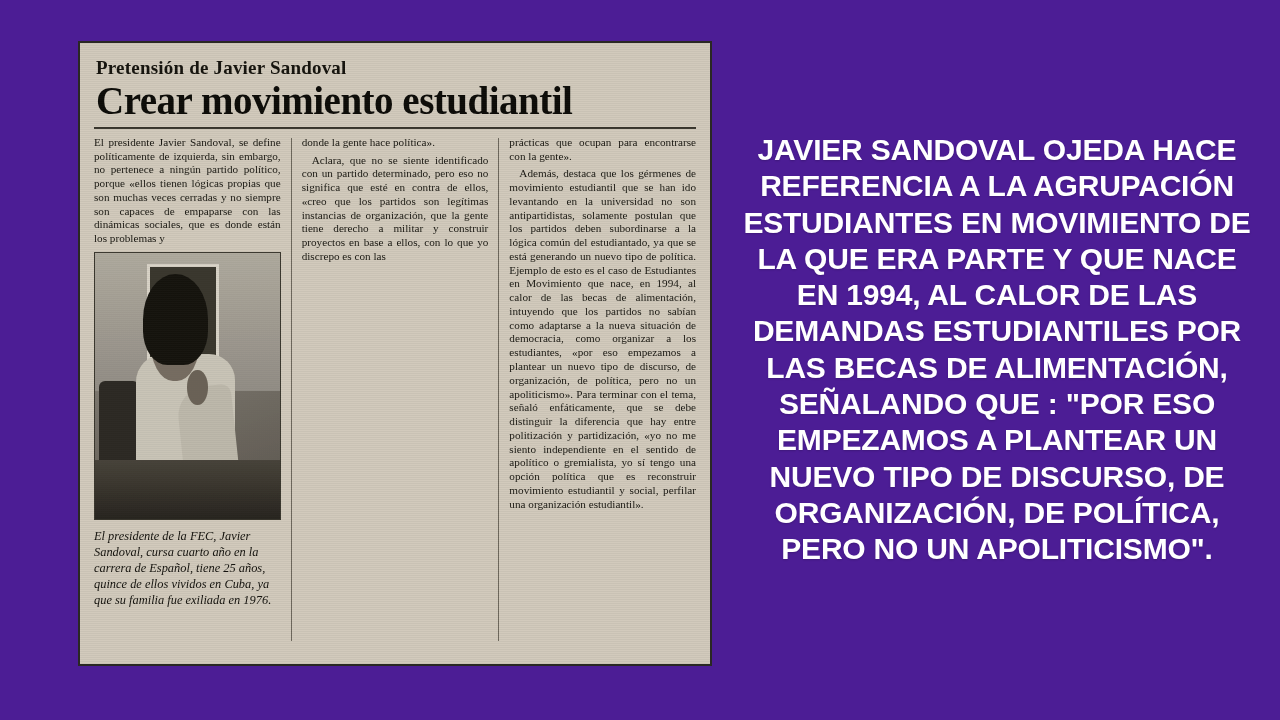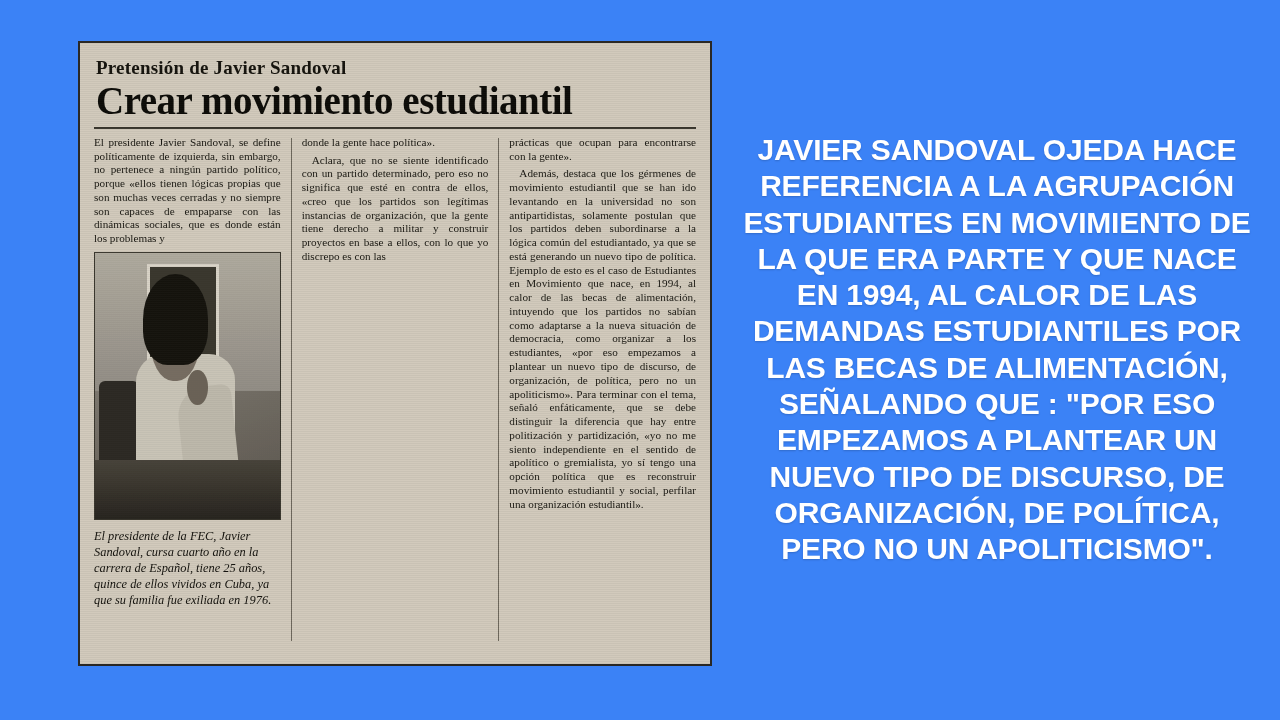--- a/index.html
+++ b/index.html
@@ -10,21 +10,21 @@
     width: 1280px;
     height: 720px;
     overflow: hidden;
     background: #e3cfab;
     font-family: "Liberation Sans", sans-serif;
   }
   .slide {
     position: relative;
     width: 1280px;
     height: 720px;
-    background: #3b82f6;
+    background: #4c1d95;
   }
 
   
   .clipping {
     position: absolute;
     left: 78px;
     top: 41px;
     width: 634px;
     height: 625px;
     background: #cfc8ba;

